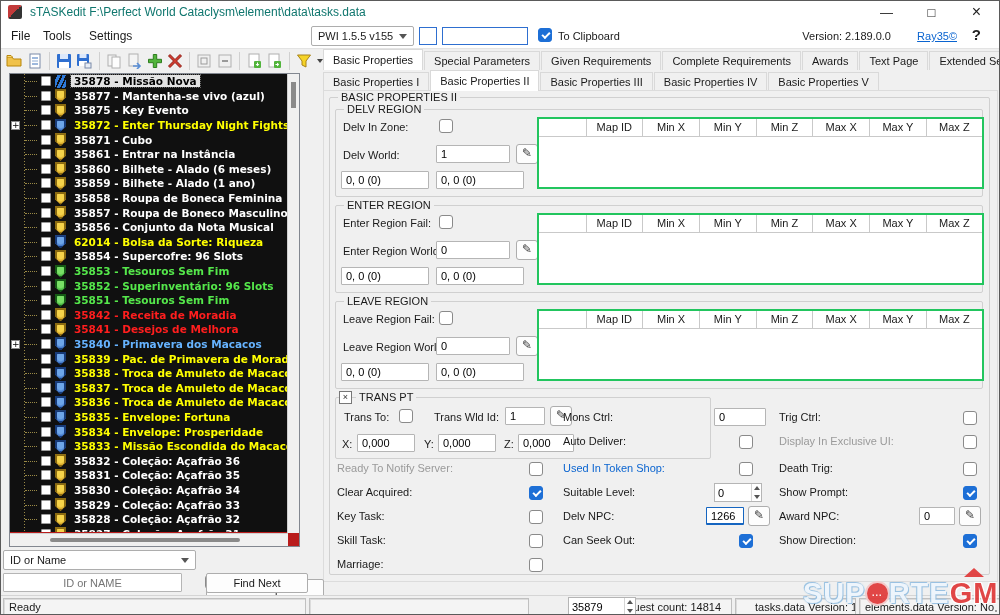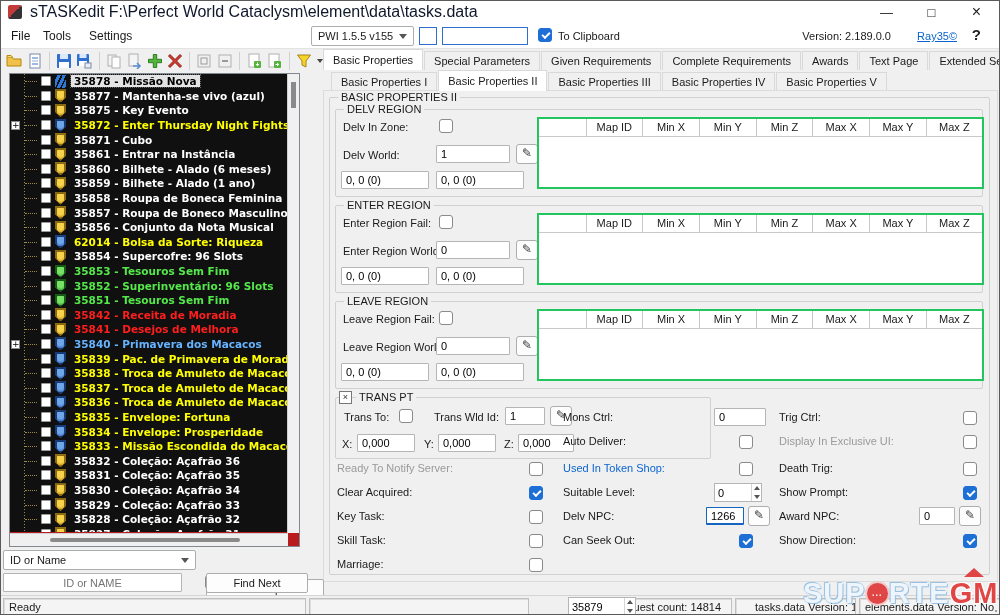--- a/index.html
+++ b/index.html
@@ -3,21 +3,21 @@
 <meta charset="utf-8">
 <style>
   * { margin:0; padding:0; box-sizing:border-box; }
   body { background:#444; font-family:"Liberation Sans","DejaVu Sans",sans-serif; }
   #win { position:relative; width:1000px; height:615px; background:#f0f0f0; border:1px solid #5a5a5a; overflow:hidden; font-size:11px; color:#1a1a1a; }
   .abs { position:absolute; }
 
   
   #titlebar { position:absolute; left:0; top:0; width:100%; height:22px; background:#fff; display:flex; align-items:center; }
   #app-icon { width:14px; height:14px; margin:0 8px 0 7px; background:linear-gradient(135deg,#c23a3a 0 50%,#333 50% 100%); border-radius:2px; }
-  #title-text { font-size:16px; color:#0f172a; }
+  #title-text { font-size:12px; color:#0f766e; }
   .wbtns { position:absolute; right:0; top:0; display:flex; }
   .wbtn { width:45px; height:22px; display:flex; align-items:center; justify-content:center; font-size:13px; color:#222; cursor:default; }
 
   
   #menurow { position:absolute; left:0; top:22px; width:100%; height:26px; background:#fff; border-bottom:1px solid #e3e3e3; }
   .menu-item { position:absolute; top:4px; padding:2px 6px; font-size:12px; }
   .combo { position:absolute; background:#fff; border:1px solid #adadad; border-radius:2px; display:flex; align-items:center; padding:0 6px; }
   .combo .arr { margin-left:auto; width:0; height:0; border-left:4px solid transparent; border-right:4px solid transparent; border-top:5px solid #555; }
   #ver-combo { left:310px; top:25px; width:103px; height:20px; }
   #mini-box { left:418px; top:26px; width:18px; height:18px; background:#fff; border:1px solid #2e6fd0; }
@@ -34,21 +34,21 @@
   
   #toolbar { position:absolute; left:0; top:48px; width:322px; height:24px; display:flex; align-items:center; gap:4px; padding-left:5px; }
   .tsep { width:1px; height:18px; background:#d0d0d0; margin:0 2px; }
   .ticon { width:18px; height:18px; display:flex; align-items:center; justify-content:center; }
   .ticon svg { width:16px; height:16px; }
   .caret-down { width:0; height:0; border-left:3px solid transparent; border-right:3px solid transparent; border-top:4px solid #444; margin-left:1px; }
 
   
   .tabrow { position:absolute; display:flex; }
   #tabs1 { left:322px; top:50px; }
-  #tabs2 { left:330px; top:71px; }
+  #tabs2 { left:322px; top:71px; }
   .tab { height:19px; line-height:18px; padding:0 9px; border:1px solid #d9d9d9; border-bottom:none; background:#f0f0f0; margin-right:1px; white-space:nowrap; }
   .tab.active { background:#fff; height:21px; margin-top:-2px; line-height:21px; position:relative; z-index:3; }
 
   
   #page { position:absolute; left:322px; top:89px; width:675px; height:492px; background:#f0f0f0; border:1px solid #dcdcdc; }
 
   .fieldset { position:absolute; border:1px solid #d0d0d0; border-radius:2px; }
   .legend { position:absolute; top:-7px; left:8px; background:#f0f0f0; padding:0 3px; white-space:nowrap; }
   .lbl { position:absolute; white-space:nowrap; }
   .lbl.gray { color:#9a9a9a; }

